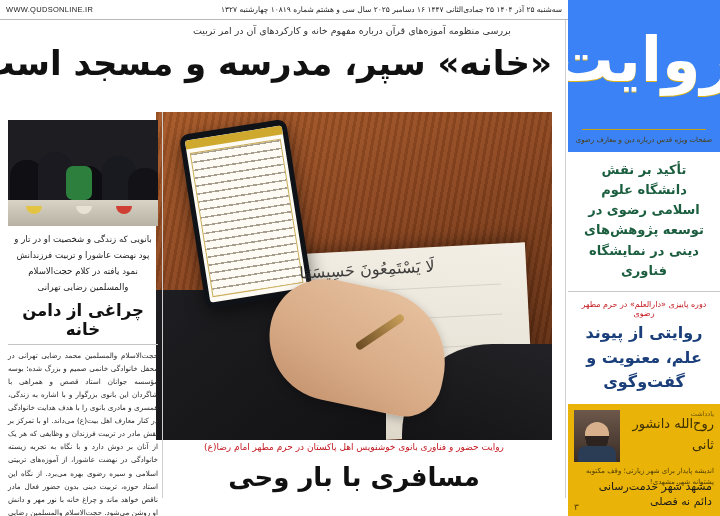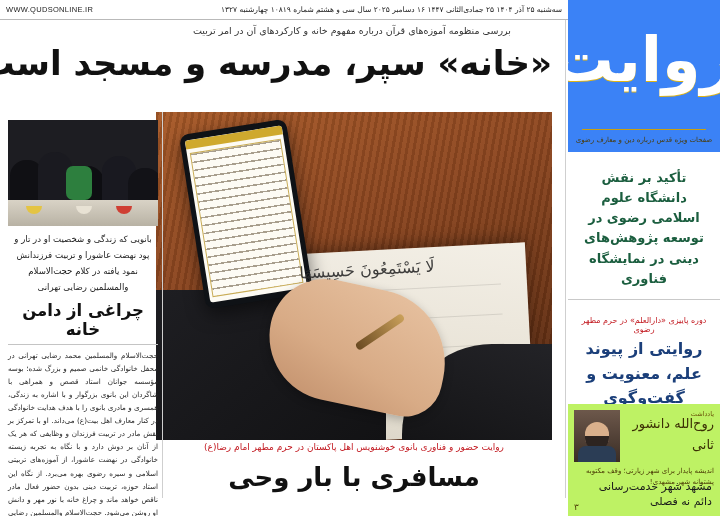--- a/index.html
+++ b/index.html
@@ -353,21 +353,21 @@
 
   
   .rightcol {
     position: absolute;
     top: 152px;
     right: 0;
     width: 152px;
     direction: rtl;
   }
   .rc-block {
-    padding: 16px 8px 10px 8px;
+    padding: 8px 8px 10px 8px;
     box-sizing: border-box;
   }
   .rc-lead {
     font-size: 13px;
     line-height: 1.55;
     font-weight: bold;
     text-align: center;
     color: #1b5e3f;
     direction: rtl;
   }
@@ -390,21 +390,21 @@
     text-align: center;
     color: #1b3f7a;
     direction: rtl;
   }
   .rc-bottom {
     position: absolute;
     bottom: 0;
     right: 0;
     width: 152px;
     height: 112px;
-    background: #bef264;
+    background: #eab308;
     box-sizing: border-box;
     padding: 6px;
     overflow: hidden;
   }
   .rc-bottom .tagline {
     font-size: 6.5px;
     color: #6a5408;
     text-align: right;
     direction: rtl;
   }

